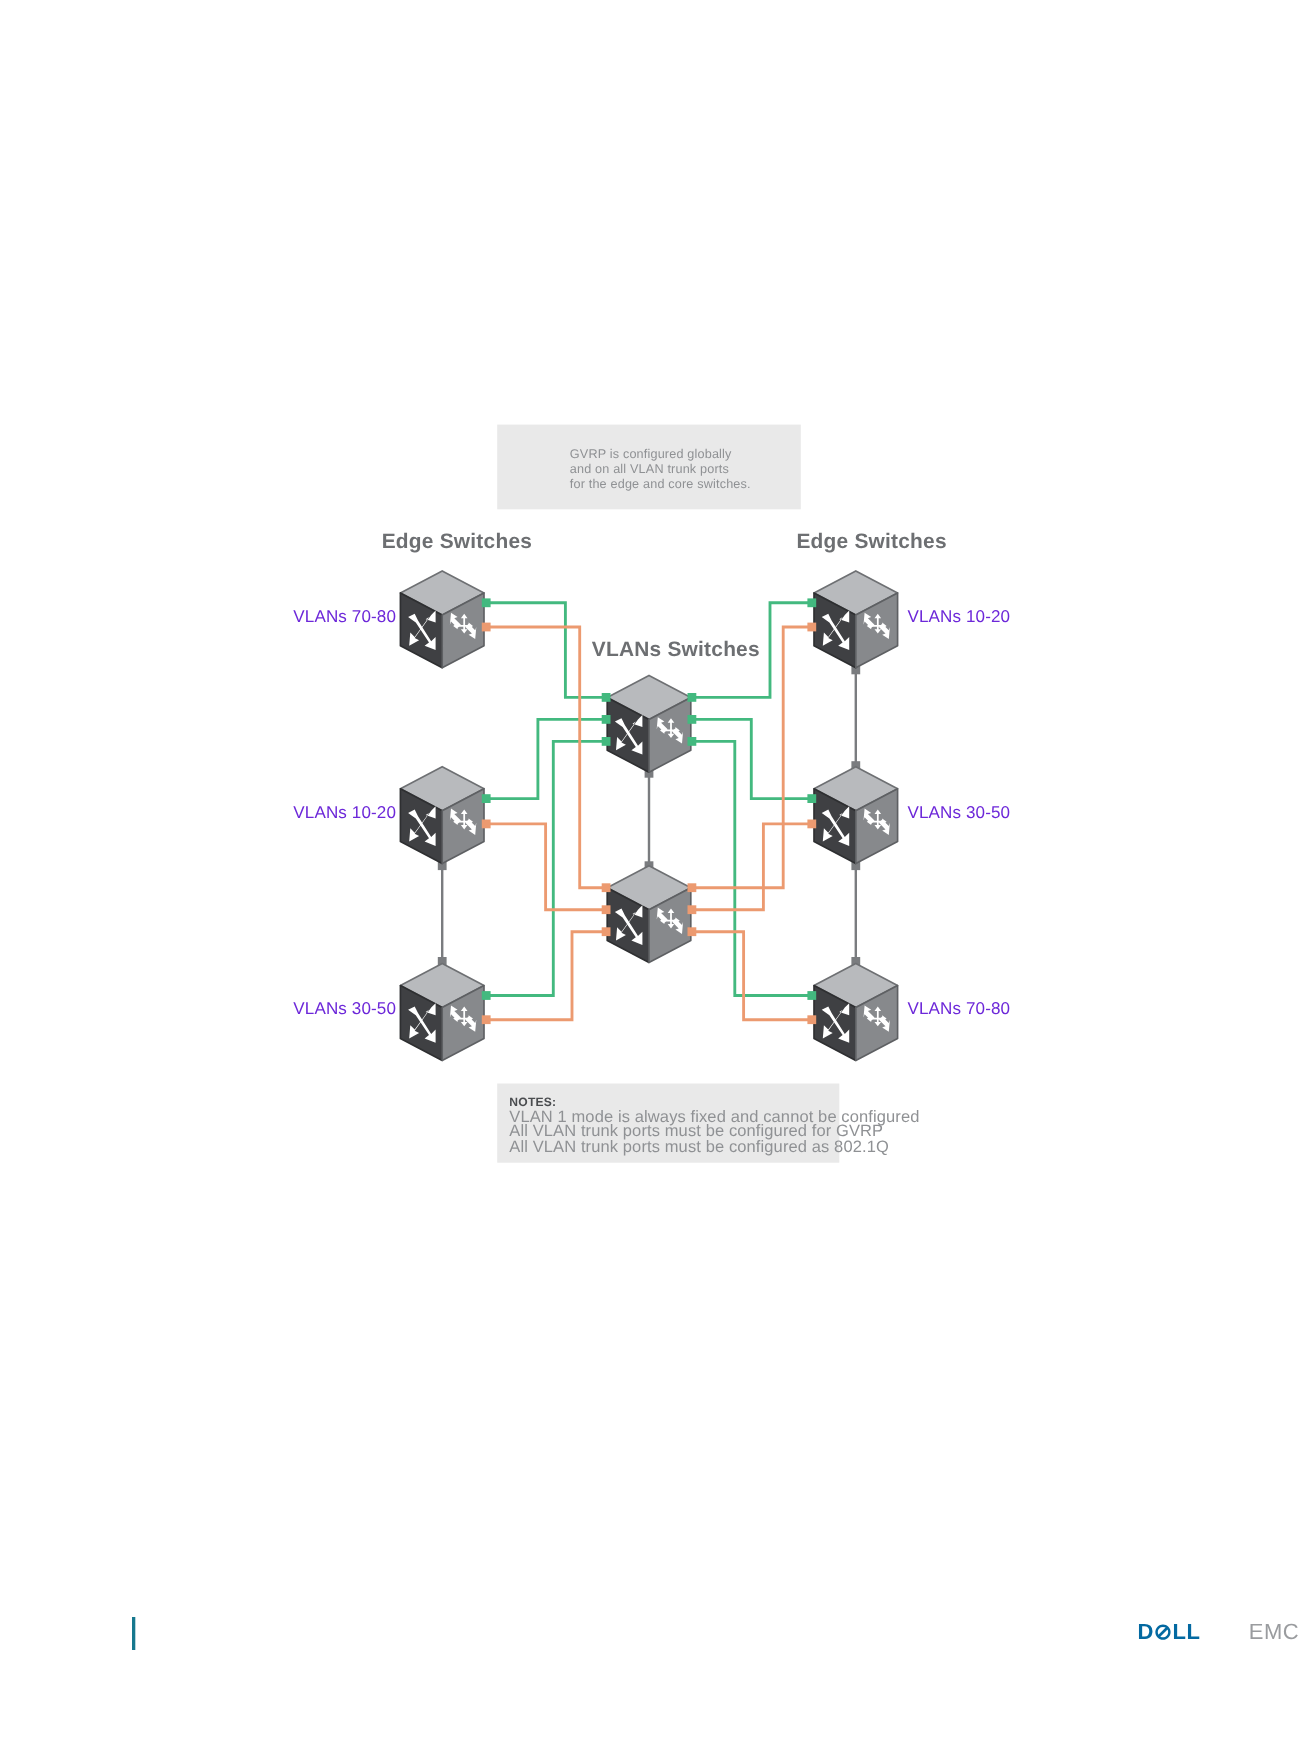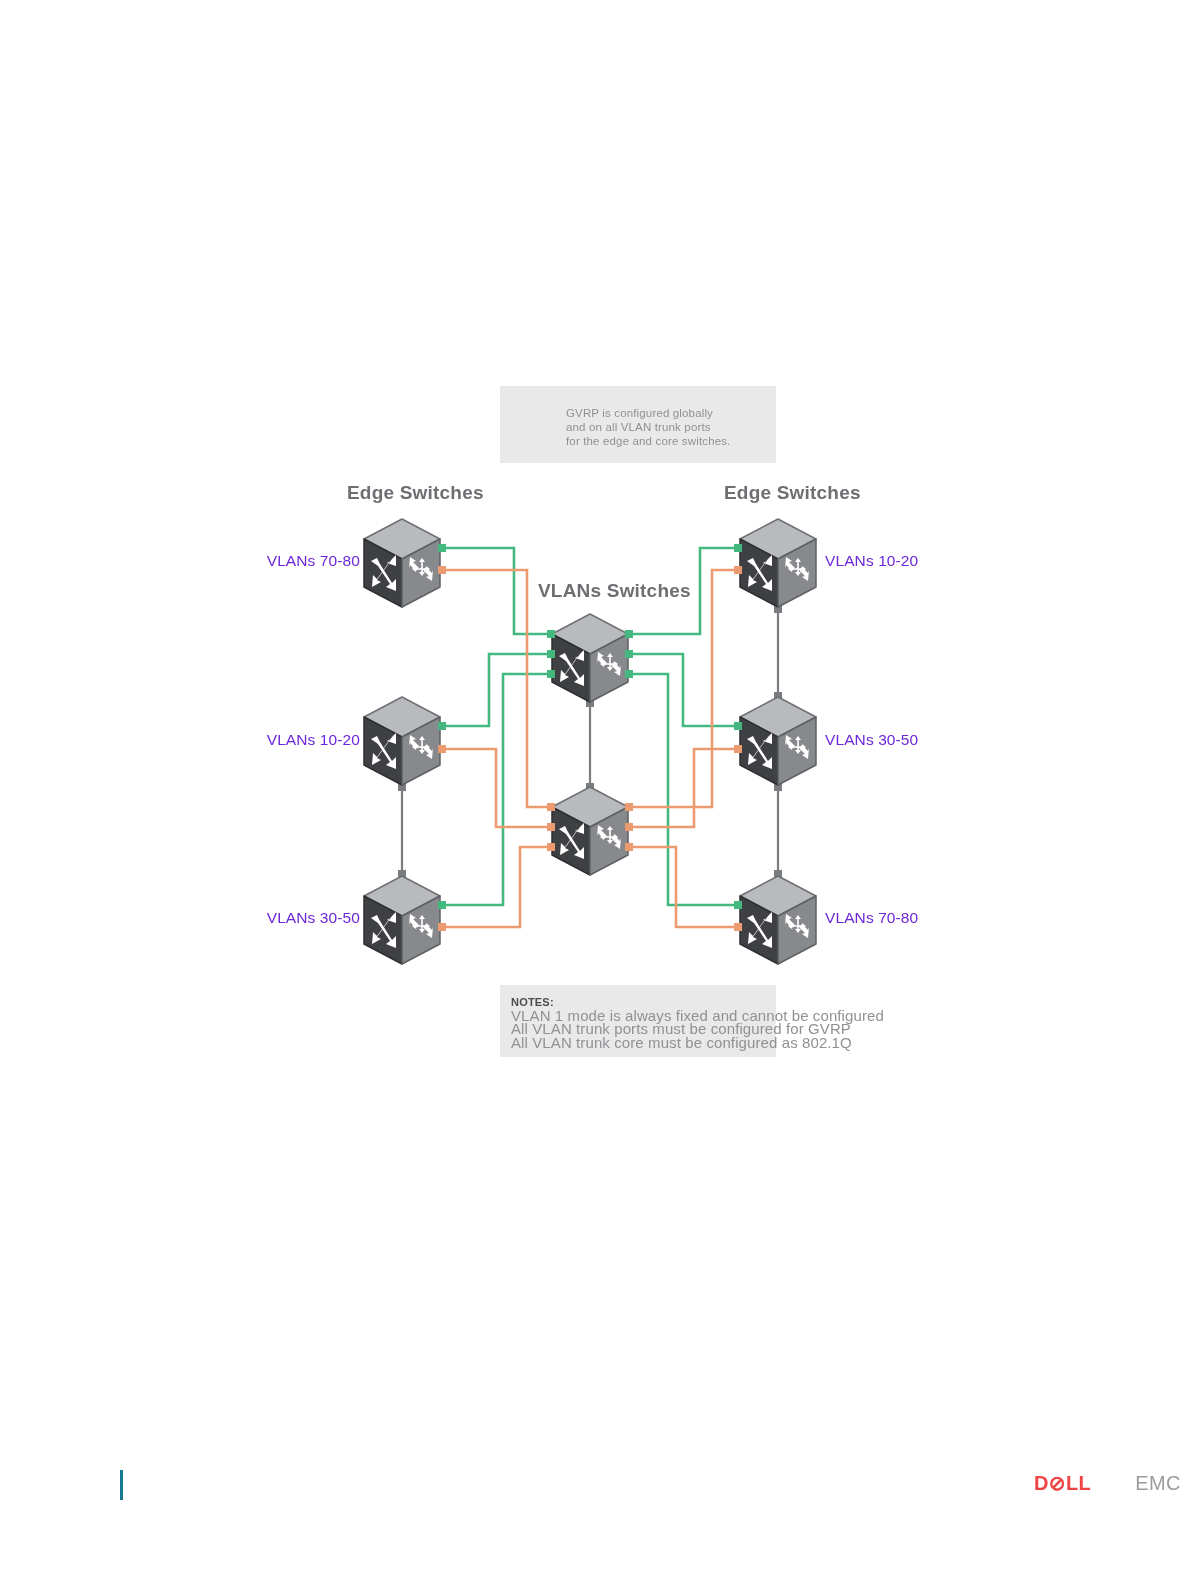--- a/index.html
+++ b/index.html
@@ -18,40 +18,39 @@
   .page {
     position: absolute;
     inset: 0;
     background: #ffffff;
   }
   
   .callout {
     position: absolute;
     background: #e9e9e9;
     box-sizing: border-box;
-    margin-left: 48px;
   }
   #gvrp-callout {
     left: 452px;
     top: 386px;
     width: 276px;
     height: 77px;
     padding: 20px 0 0 66px;
   }
   #gvrp-callout .cline {
     color: #8f9194;
     font-size: 11.5px;
     line-height: 14.2px;
     letter-spacing: 0.15px;
     white-space: nowrap;
   }
   #notes-callout {
     left: 452px;
     top: 985px;
-    width: 276px;
+    width: 311px;
     height: 72px;
     padding: 10px 0 0 11px;
   }
   #notes-callout .ntitle {
     color: #4a4c4f;
     font-size: 11px;
     font-weight: bold;
     line-height: 14px;
     letter-spacing: 0.2px;
   }
@@ -95,21 +94,21 @@
   
   #dell-logo {
     position: absolute;
     left: 1034px;
     top: 1471px;
     font-size: 20px;
     letter-spacing: 0.4px;
     color: #7b7d80;
     white-space: nowrap;
   }
-  #dell-logo .d1 { font-weight: bold; color: #ef4444; }
+  #dell-logo .d1 { font-weight: bold; color: #0369a1; }
   #dell-logo .d2 { font-weight: normal; color: #9a9c9f; margin-left: 44px; }
   #page-mark {
     position: absolute;
     left: 120px;
     top: 1470px;
     width: 3px;
     height: 30px;
     background: #16788e;
   }
 </style>
@@ -268,21 +267,21 @@
   <div class="callout" id="gvrp-callout">
     <div class="cline">GVRP is configured globally</div>
     <div class="cline">and on all VLAN trunk ports</div>
     <div class="cline">for the edge and core switches.</div>
   </div>
 
   <div class="callout" id="notes-callout">
     <div class="ntitle">NOTES:</div>
     <div class="nline">VLAN 1 mode is always fixed and cannot be configured</div>
     <div class="nline">All VLAN trunk ports must be configured for GVRP</div>
-    <div class="nline">All VLAN trunk core must be configured as 802.1Q</div>
+    <div class="nline">All VLAN trunk ports must be configured as 802.1Q</div>
   </div>
 
   <div class="grp-label" style="left:347px; top:482px;">Edge Switches</div>
   <div class="grp-label" style="left:538px; top:580px;">VLANs Switches</div>
   <div class="grp-label" style="left:724px; top:482px;">Edge Switches</div>
 
   <div class="vlan-label left" style="left:183px; top:552px; width:177px;">VLANs 70-80</div>
   <div class="vlan-label left" style="left:183px; top:731px; width:177px;">VLANs 10-20</div>
   <div class="vlan-label left" style="left:183px; top:909px; width:177px;">VLANs 30-50</div>
 

